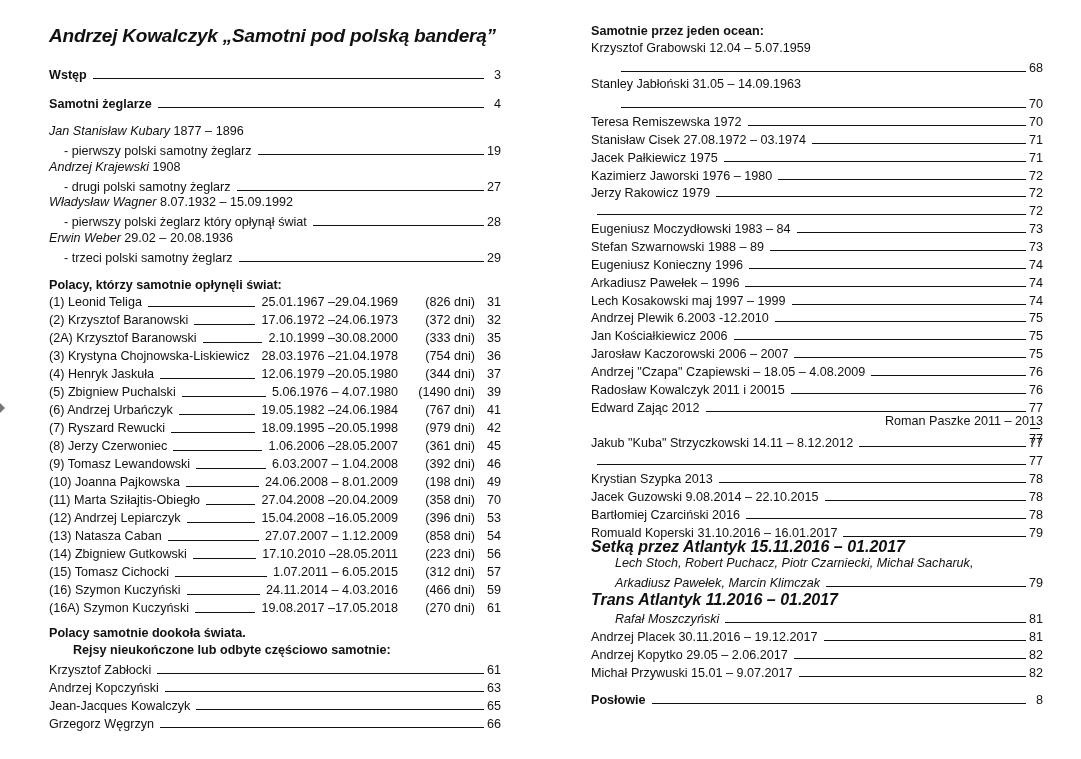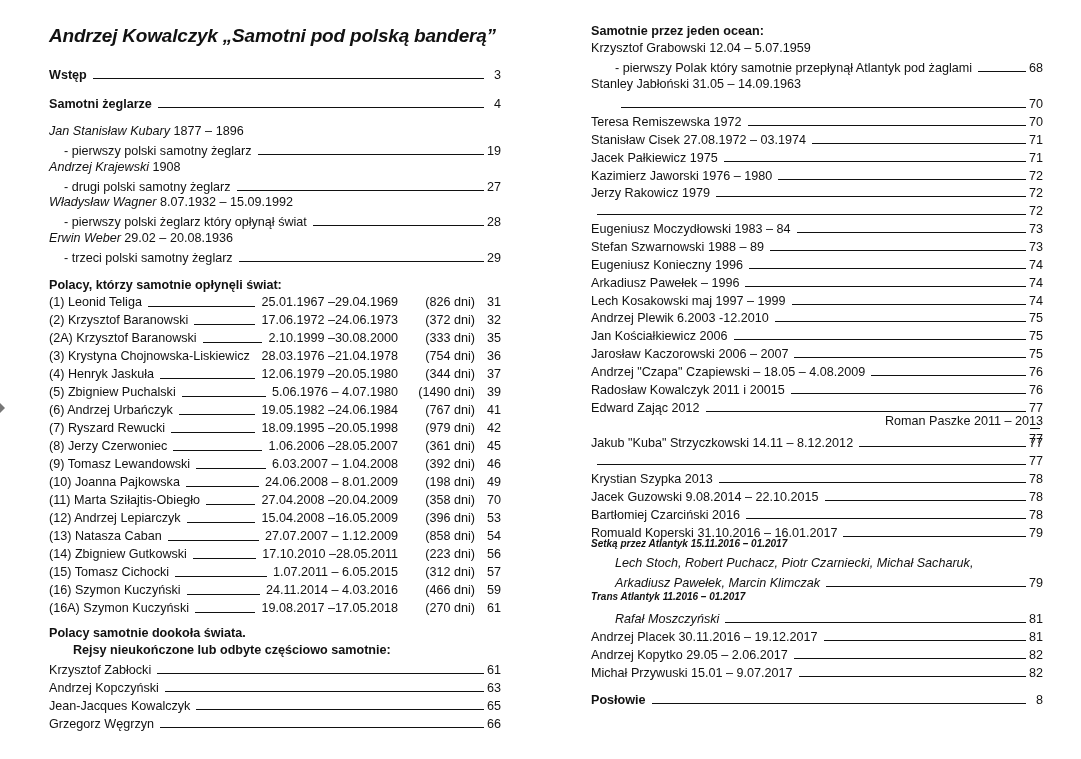--- a/index.html
+++ b/index.html
@@ -37,21 +37,21 @@
   .vrow {
     position: absolute; left: 0; right: 0; height: 18px;
     font-size: 12.6px; white-space: nowrap;
   }
   .vrow .vname { position: absolute; left: 0; bottom: 2px; }
   .vrow .vfill { position: absolute; bottom: 4px; border-bottom: 1px solid #111; }
   .vrow .vdates { position: absolute; right: 103px; bottom: 2px; text-align: right; }
   .vrow .vdays { position: absolute; right: 26px; bottom: 2px; text-align: right; }
   .vrow .vpg { position: absolute; right: 0; bottom: 2px; text-align: right; }
   .hdr { position: absolute; left: 0; font-size: 12.6px; font-weight: bold; white-space: nowrap; }
-  .hdr-it { position: absolute; left: 0; font-size: 10px; font-weight: bold; font-style: italic; white-space: nowrap; }
+  .hdr-it { position: absolute; left: 0; font-size: 16px; font-weight: bold; font-style: italic; white-space: nowrap; }
   .subtxt { position: absolute; font-size: 12.6px; white-space: nowrap; }
 </style>
 </head>
 <body>
 
 <div class="left-arrow"></div>
 
 <div class="title">Andrzej Kowalczyk „Samotni pod polską banderą”</div>
 
 <div class="col col-left">
@@ -259,21 +259,20 @@
         <span class="pg">66</span>
       </div>
     </div>
 </div>
 
 <div class="col col-right">
   <div class="hdr" style="top:24px">Samotnie przez jeden ocean:</div>
 
   <div class="subtxt" style="left:0;top:41px">Krzysztof Grabowski 12.04 – 5.07.1959</div>
   <div class="line indent2" style="top:57px">
-    <span class="txt">- pierwszy Polak który samotnie przepłynął Atlantyk pod żaglami</span>
     <span class="fill"></span>
     <span class="pg">68</span>
   </div>
 
   <div class="subtxt" style="left:0;top:77px">Stanley Jabłoński 31.05 – 14.09.1963</div>
   <div class="line indent2" style="top:93px">
     <span class="fill"></span>
     <span class="pg">70</span>
   </div>
 

